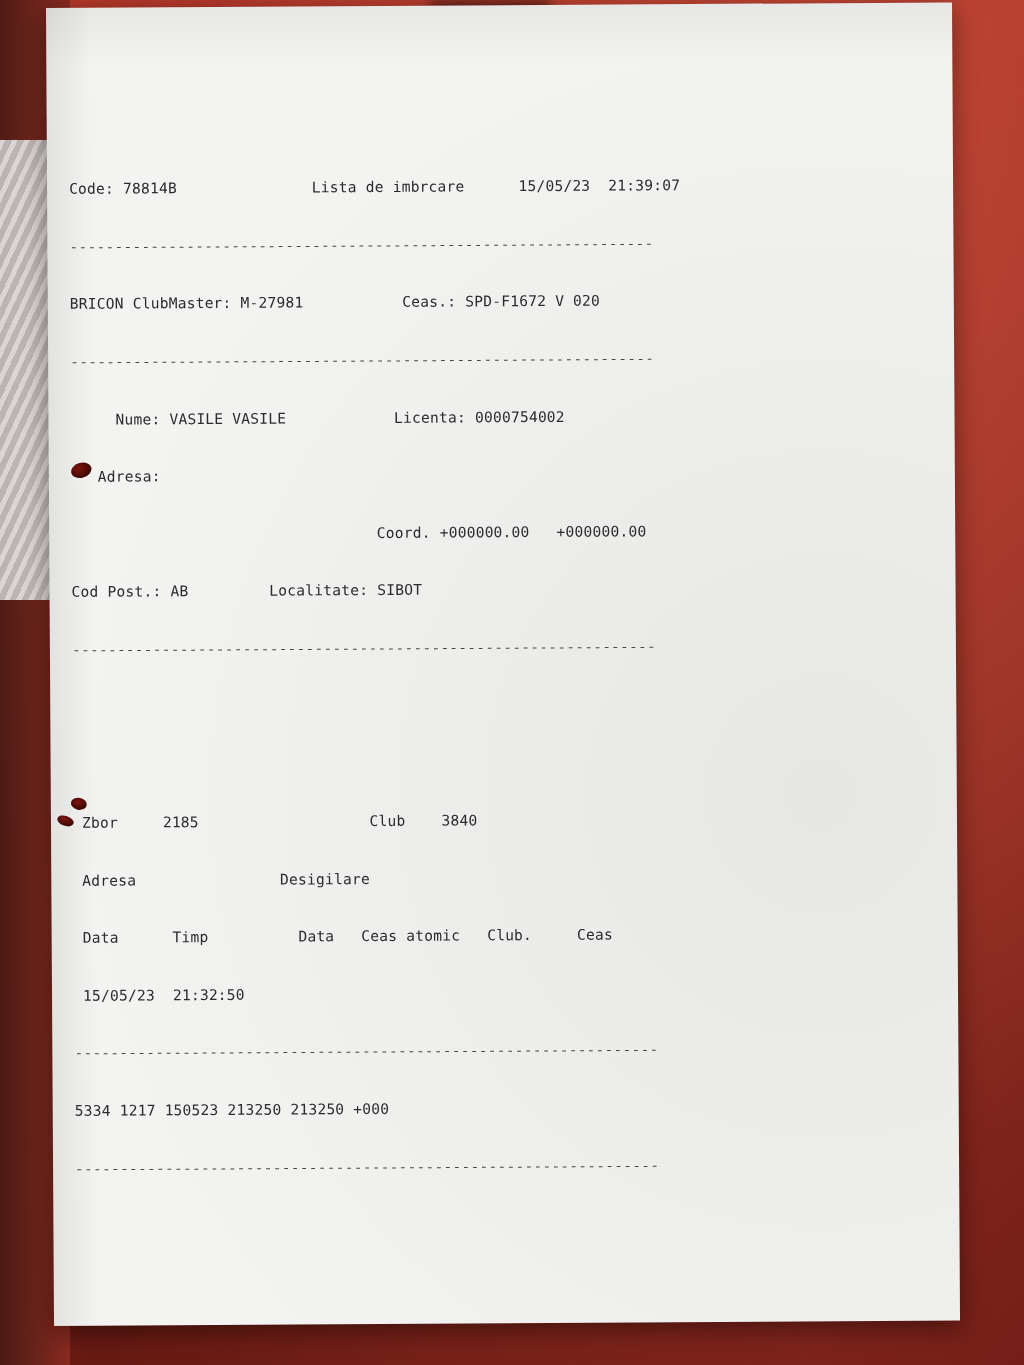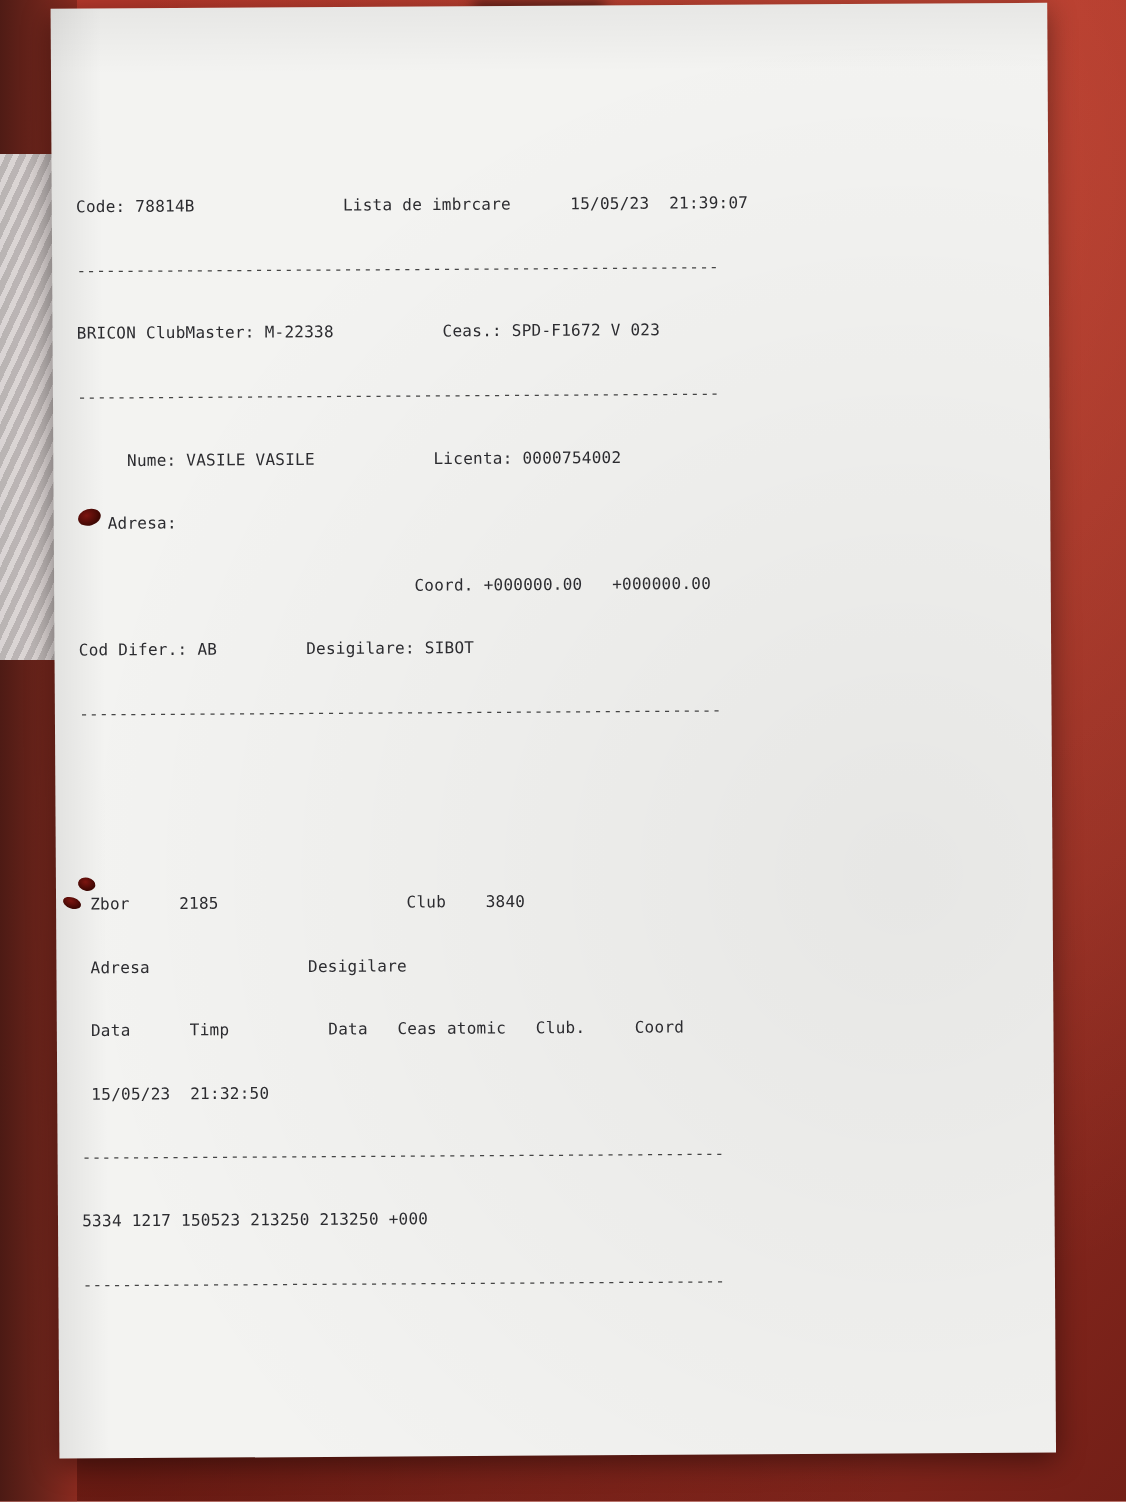--- a/index.html
+++ b/index.html
@@ -99,34 +99,34 @@
 <div class="bg-fabric"></div>
 <div class="bg-shadow-top"></div>
 
 <div class="sheet">
   <div class="paper">
 
     
     <div class="block">
       <span class="row"><span>Code:</span> <span>78814B</span>               <span>Lista de imbrcare</span>      <span>15/05/23</span>  <span>21:39:07</span></span>
       <span class="dashed">-----------------------------------------------------------------</span>
-      <span class="row"><span>BRICON ClubMaster:</span> <span>M-22338</span>           <span>Ceas.:</span> <span>SPD-F1672 V 023</span></span>
+      <span class="row"><span>BRICON ClubMaster:</span> <span>M-27981</span>           <span>Ceas.:</span> <span>SPD-F1672 V 020</span></span>
       <span class="dashed">-----------------------------------------------------------------</span>
       <span class="row">     <span>Nume:</span> <span>VASILE VASILE</span>            <span>Licenta:</span> <span>0000754002</span></span>
       <span class="row">   <span>Adresa:</span><span></span></span>
       <span class="row">                                  <span>Coord.</span> <span>+000000.00</span>   <span>+000000.00</span></span>
-      <span class="row"><span>Cod Difer.:</span> <span>AB</span>         <span>Desigilare:</span> <span>SIBOT</span></span>
+      <span class="row"><span>Cod Post.:</span> <span>AB</span>         <span>Localitate:</span> <span>SIBOT</span></span>
       <span class="dashed">-----------------------------------------------------------------</span>
     </div>
 
     
     <div class="block">
       <span class="row"> <span>Zbor</span>     <span>2185</span>                   <span>Club</span>    <span>3840</span></span>
       <span class="row"> <span>Adresa</span>                <span>Desigilare</span></span>
-      <span class="row"> <span>Data</span>      <span>Timp</span>          <span>Data</span>   <span>Ceas atomic</span>   <span>Club.</span>     <span>Coord</span></span>
+      <span class="row"> <span>Data</span>      <span>Timp</span>          <span>Data</span>   <span>Ceas atomic</span>   <span>Club.</span>     <span>Ceas</span></span>
       <span class="row"> <span>15/05/23</span>  <span>21:32:50</span></span>
       <span class="dashed">-----------------------------------------------------------------</span>
       <span class="row">5334 1217 150523 213250 213250 +000</span>
       <span class="dashed">-----------------------------------------------------------------</span>
     </div>
 
     
     <div class="block">
       
       

